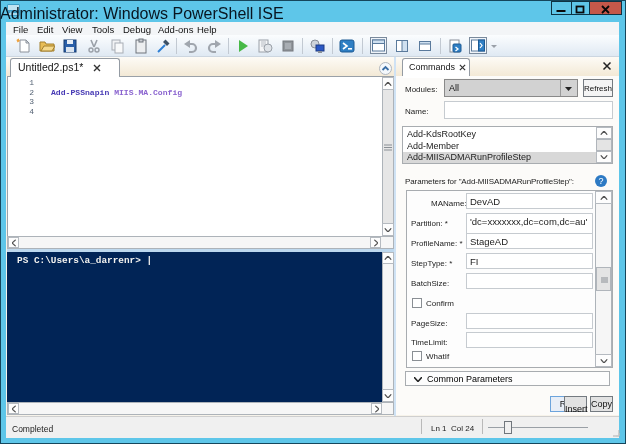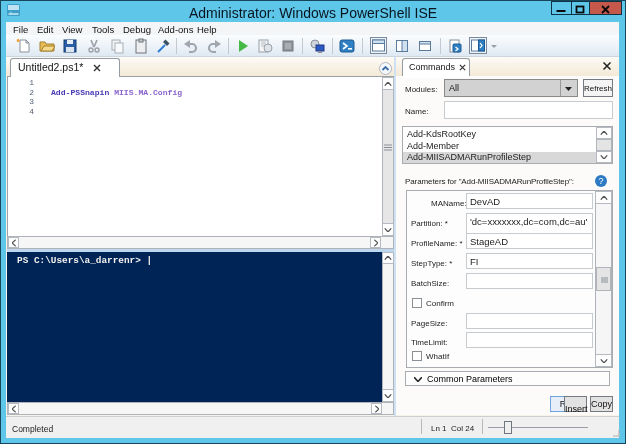--- a/index.html
+++ b/index.html
@@ -2,21 +2,21 @@
 <html><head>
 <meta charset="utf-8">
 <style>
 * { margin:0; padding:0; box-sizing:border-box; }
 html,body { width:626px; height:444px; overflow:hidden; }
 body { font-family:"Liberation Sans", sans-serif; position:relative; background:#5ec6e9; }
 .abs { position:absolute; }
 #content { position:absolute; left:6px; top:22px; width:613px; height:416px; background:#f7f3ea; }
 #frameline { position:absolute; left:0; top:0; width:626px; height:444px; box-shadow:inset 0 0 0 1px rgba(13,55,76,.9); pointer-events:none; }
 
-#title { position:absolute; left:0; top:5px; width:626px; text-align:center; font-size:14px; color:#081520; }
+#title { position:absolute; left:0; top:5px; width:626px; text-align:left; font-size:16px; color:#081520; }
 .winbtns { position:absolute; top:1px; left:551px; height:15px; display:flex; }
 .wb { width:20px; height:14px; border:1px solid #0e3344; border-right:none; position:relative; }
 .wb.mx { width:18px; }
 .wb.close { width:33px; background:#c4584a; border-right:1px solid #0e3344; }
 
 #menubar { position:absolute; left:6px; top:22px; width:613px; height:13px; background:#f3f5f7; font-size:9.5px; color:#111; }
 #menubar span { position:absolute; top:2px; }
 
 #toolbar { position:absolute; left:6px; top:35px; width:613px; height:22px; background:linear-gradient(#fbfdfe,#ecf2f8 55%,#dfe9f3); border-bottom:1px solid #ccd6e0; }
 .tsep { position:absolute; top:3px; width:1px; height:16px; background:#c2c9d2; }

